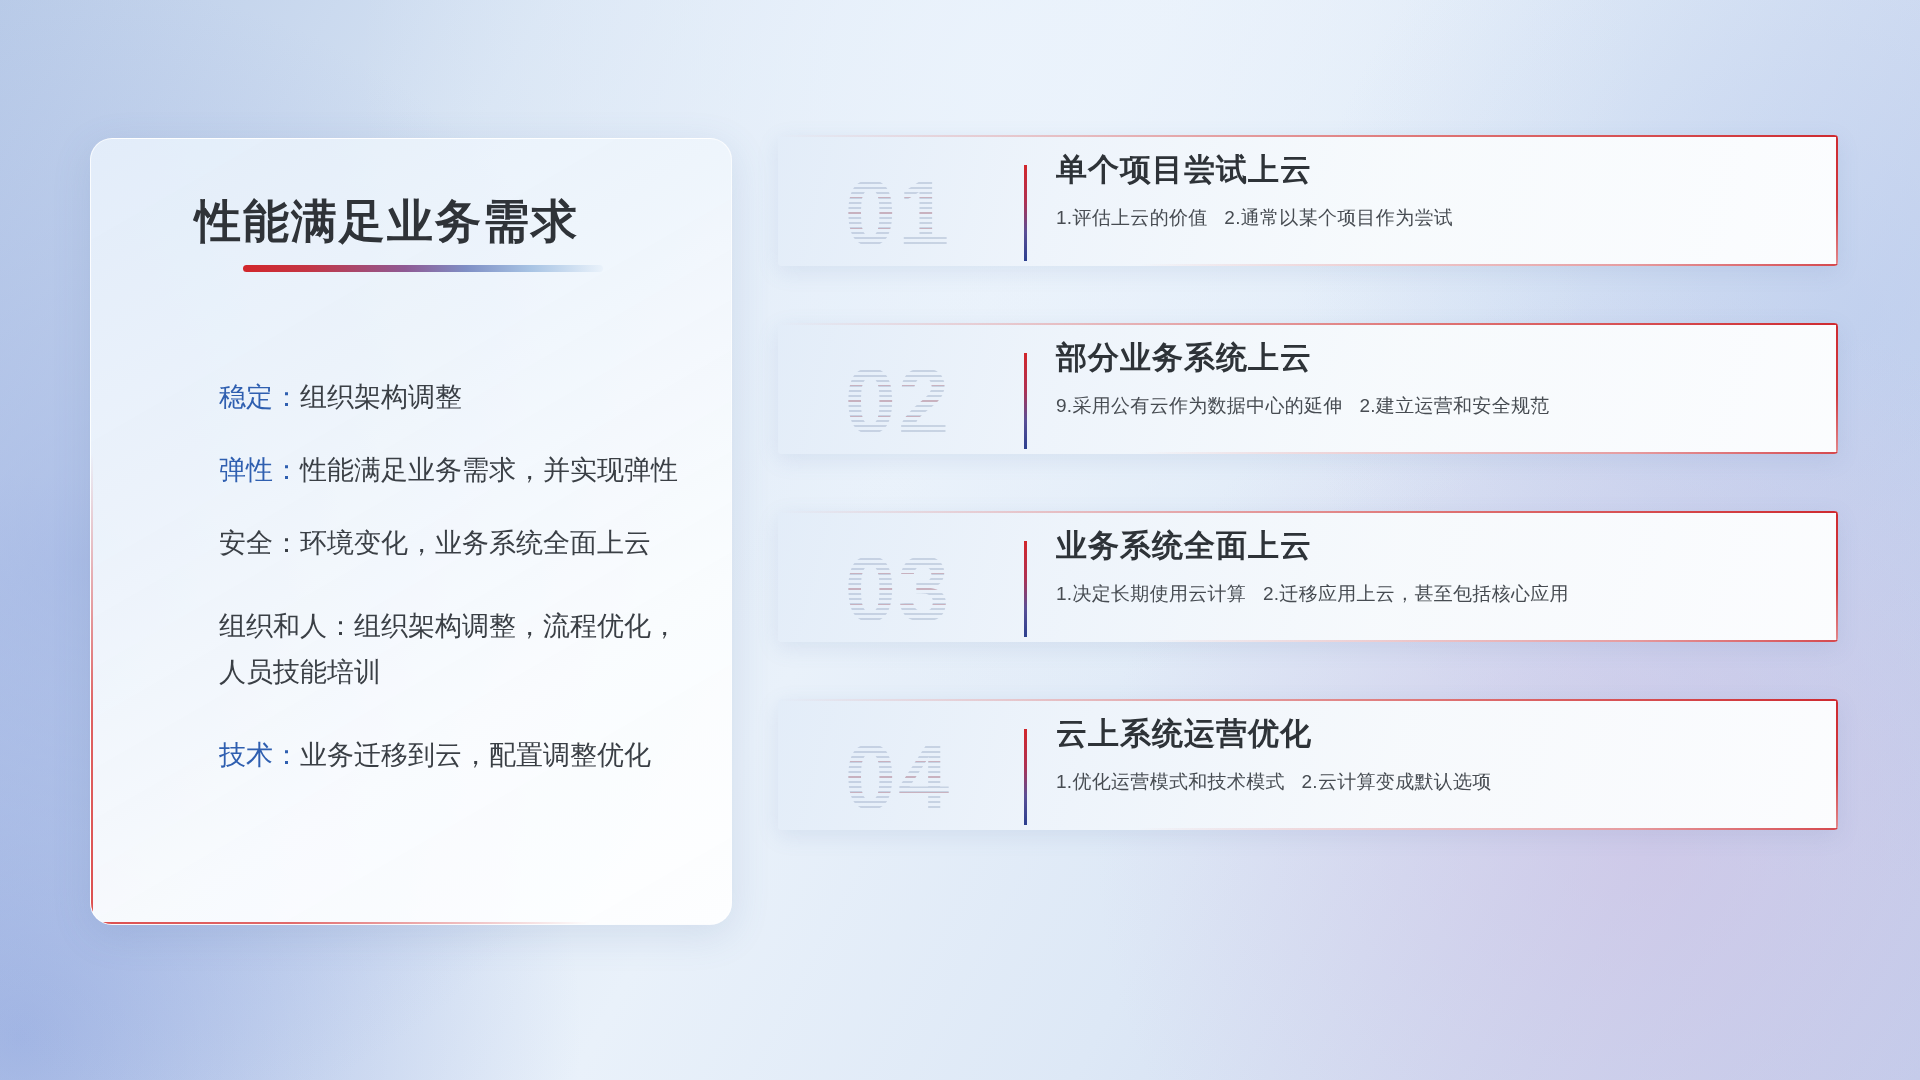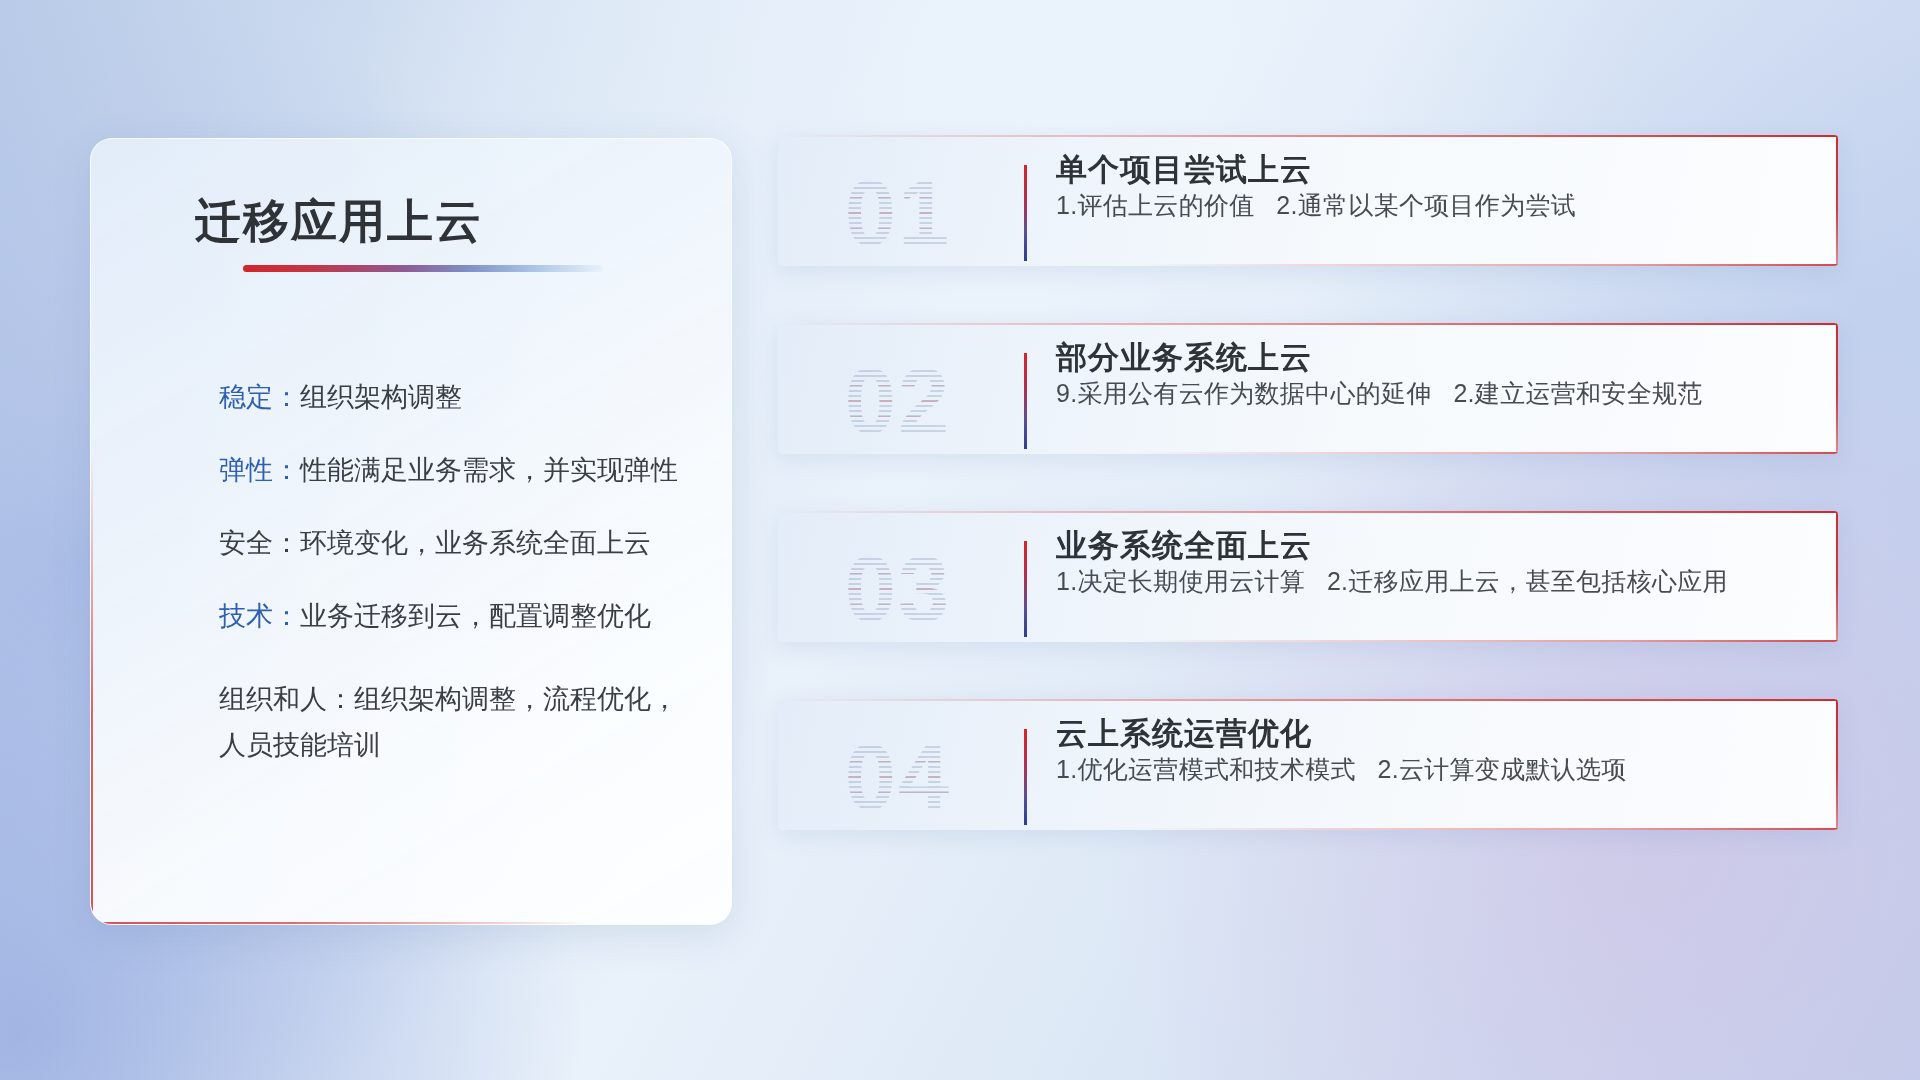--- a/index.html
+++ b/index.html
@@ -94,48 +94,48 @@
   }
   .divider{
     position:absolute;left:246px;top:30px;width:3px;height:96px;
     background:linear-gradient(180deg,#d2262b 0%,#b03050 38%,#5a4f96 70%,#2b3f8f 100%);
   }
   .card-body{position:absolute;left:278px;top:16px;right:40px;}
   .card-title{
     font-size:31px;font-weight:bold;color:#2e3338;letter-spacing:1px;line-height:1.22;
   }
   .card-sub{
-    font-size:25px;color:#474c52;letter-spacing:.3px;white-space:pre;
+    margin-top:16px;font-size:19px;color:#474c52;letter-spacing:.3px;white-space:pre;
   }
 </style>
 </head>
 <body>
 
 <div class="stage">
 
   <div class="left-panel">
-    <div class="panel-title">迁移应用上云</div>
+    <div class="panel-title">性能满足业务需求</div>
     <div class="title-rule"></div>
 
     <div class="panel-list">
       <div class="panel-item blue">
         <span class="lbl">稳定：</span><span class="txt">组织架构调整</span>
       </div>
       <div class="panel-item blue">
         <span class="lbl">弹性：</span><span class="txt">性能满足业务需求，并实现弹性</span>
       </div>
       <div class="panel-item gray">
         <span class="lbl">安全：</span><span class="txt">环境变化，业务系统全面上云</span>
       </div>
+      <div class="panel-item gray wrap">
+        <span class="lbl">组织和人：</span><span class="txt">组织架构调整，流程优化，人员技能培训</span>
+      </div>
       <div class="panel-item blue">
         <span class="lbl">技术：</span><span class="txt">业务迁移到云，配置调整优化</span>
       </div>
-      <div class="panel-item gray wrap">
-        <span class="lbl">组织和人：</span><span class="txt">组织架构调整，流程优化，人员技能培训</span>
-      </div>
     </div>
   </div>
 
   <div class="cards">
 
     <div class="card">
       <div class="edge-top"></div>
       <div class="edge-right"></div>
       <div class="edge-bottom"></div>
       <div class="num-wm">

